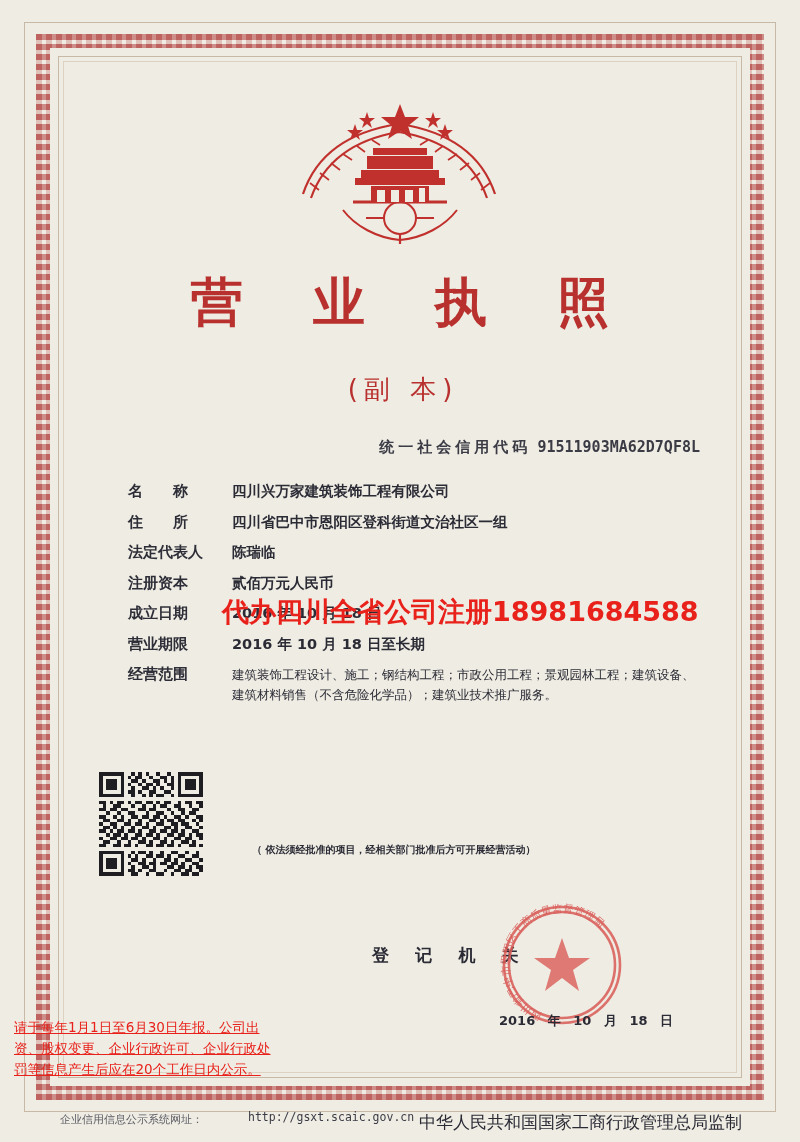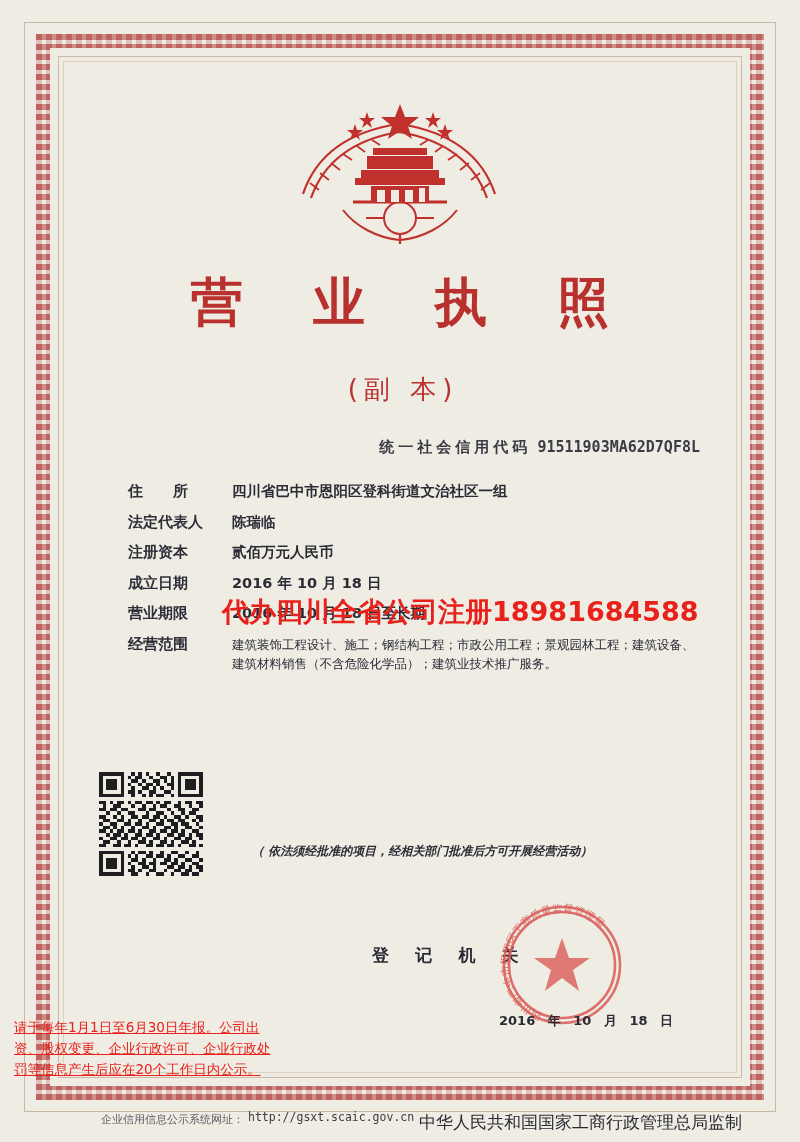--- a/index.html
+++ b/index.html
@@ -87,21 +87,21 @@
   .watermark {
     position:absolute; left:222px; top:594px;
     font-size:27px; font-weight:bold; color:#e8211b;
     letter-spacing:0px; white-space:nowrap;
   }
 
   .qr { position:absolute; left:99px; top:772px; width:104px; height:104px; }
 
   .note {
     position:absolute; left:252px; top:843px;
-    font-size:12px; font-weight:bold; color:#2b2b36;font-style:italic;
+    font-size:10px; font-weight:bold; color:#2b2b36;
   }
 
   .authority {
     position:absolute; left:372px; top:944px;
     font-size:17px; font-weight:bold; color:#2b2b36; letter-spacing:8px;font-family:Liberation Mono, monospace;
   }
   .seal {
     position:absolute; left:497px; top:900px; width:130px; height:130px;
   }
   .date-row {
@@ -109,21 +109,21 @@
     font-size:13px; font-weight:bold; color:#2b2b36;
   }
   .date-row span { margin:12px 4px; }
 
   .left-notice {
     position:absolute; left:14px; top:1017px; width:258px;
     font-size:13.5px; color:#e8211b; line-height:1.55;text-decoration:underline;
   }
   .bottom-left {
     position:absolute; left:60px; top:1112px;
-    font-size:11px; color:#5a5a63;margin-left:41px;
+    font-size:11px; color:#5a5a63;
   }
   .bottom-url {
     position:absolute; left:248px; top:1110px;
     font-size:11.5px; color:#3b3b46; font-family:"DejaVu Sans Mono", monospace;
   }
   .bottom-right {
     position:absolute; right:58px; top:1111px;
     font-size:17px; color:#2b2b36;
   }
 </style>
@@ -183,20 +183,24 @@
   <div class="subtitle">(副 本)</div>
 
   <div class="credit-code">
     <span class="lbl">统一社会信用代码</span>
     <span class="val">91511903MA62D7QF8L</span>
   </div>
 
   <table class="fields">
     <tbody>
       <tr>
+        <td class="lbl">名　　称</td>
+        <td class="val">四川兴万家建筑装饰工程有限公司</td>
+      </tr>
+      <tr>
         <td class="lbl">住　　所</td>
         <td class="val">四川省巴中市恩阳区登科街道文治社区一组</td>
       </tr>
       <tr>
         <td class="lbl">法定代表人</td>
         <td class="val">陈瑞临</td>
       </tr>
       <tr>
         <td class="lbl">注册资本</td>
         <td class="val">贰佰万元人民币</td>

